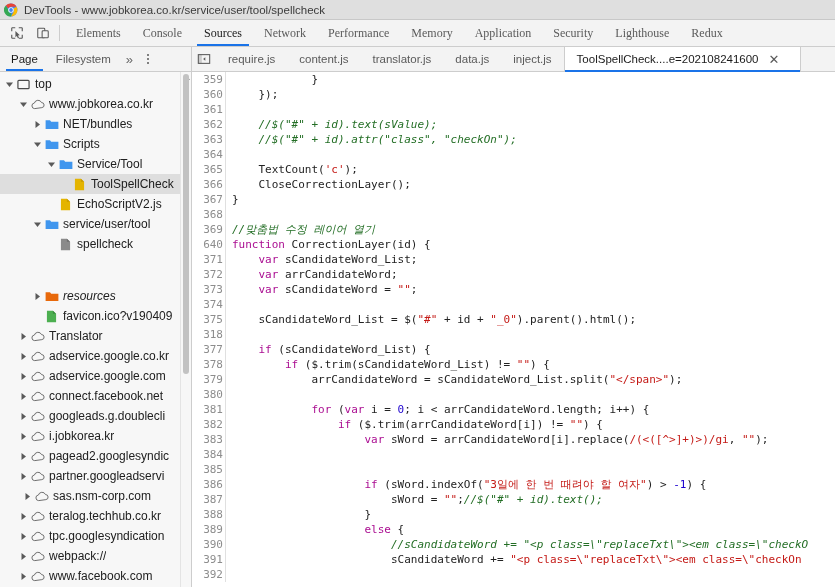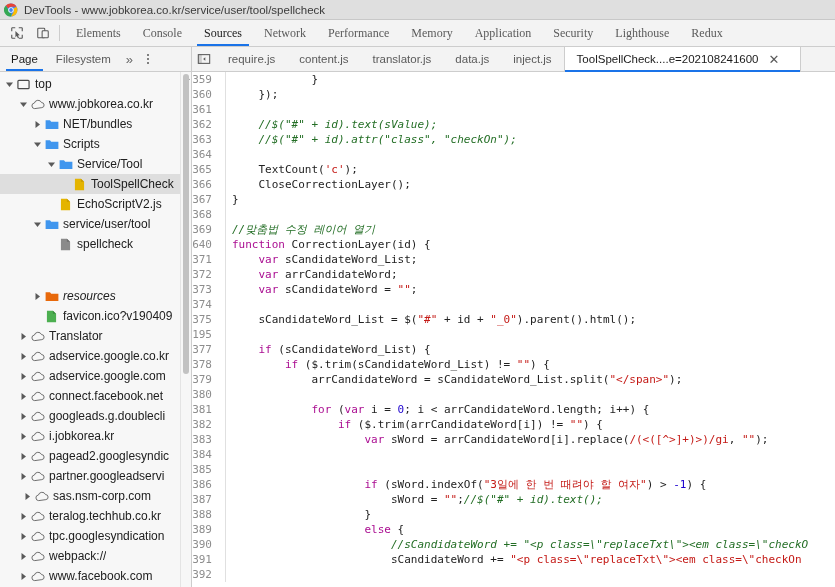--- a/index.html
+++ b/index.html
@@ -165,21 +165,21 @@
     font-family: "DejaVu Sans Mono", "Liberation Mono", monospace;
     font-size: 11px;
     line-height: 15px;
   }
   .code-inner { display: flex; }
   .gutter {
     flex: 0 0 34px; width: 34px;
     background: #ffffff;
     border-right: 1px solid #e0e0e0;
     text-align: right;
-    padding-right: 13px;
+    padding-right: 2px;
     color: #8d8d8d;
     user-select: none;
   }
   .gutter div { height: 15px; }
   .code-lines { flex: 1 1 auto; padding-left: 6px; white-space: pre; overflow: hidden; }
   .code-lines div { height: 15px; }
 
   
   .t-cmt { color: #236e25; font-style: italic; }
   .t-kw  { color: #aa0d91; }
@@ -605,21 +605,21 @@
               <div>366</div>
               <div>367</div>
               <div>368</div>
               <div>369</div>
               <div>640</div>
               <div>371</div>
               <div>372</div>
               <div>373</div>
               <div>374</div>
               <div>375</div>
-              <div>195</div>
+              <div>318</div>
               <div>377</div>
               <div>378</div>
               <div>379</div>
               <div>380</div>
               <div>381</div>
               <div>382</div>
               <div>383</div>
               <div>384</div>
               <div>385</div>
               <div>386</div>

